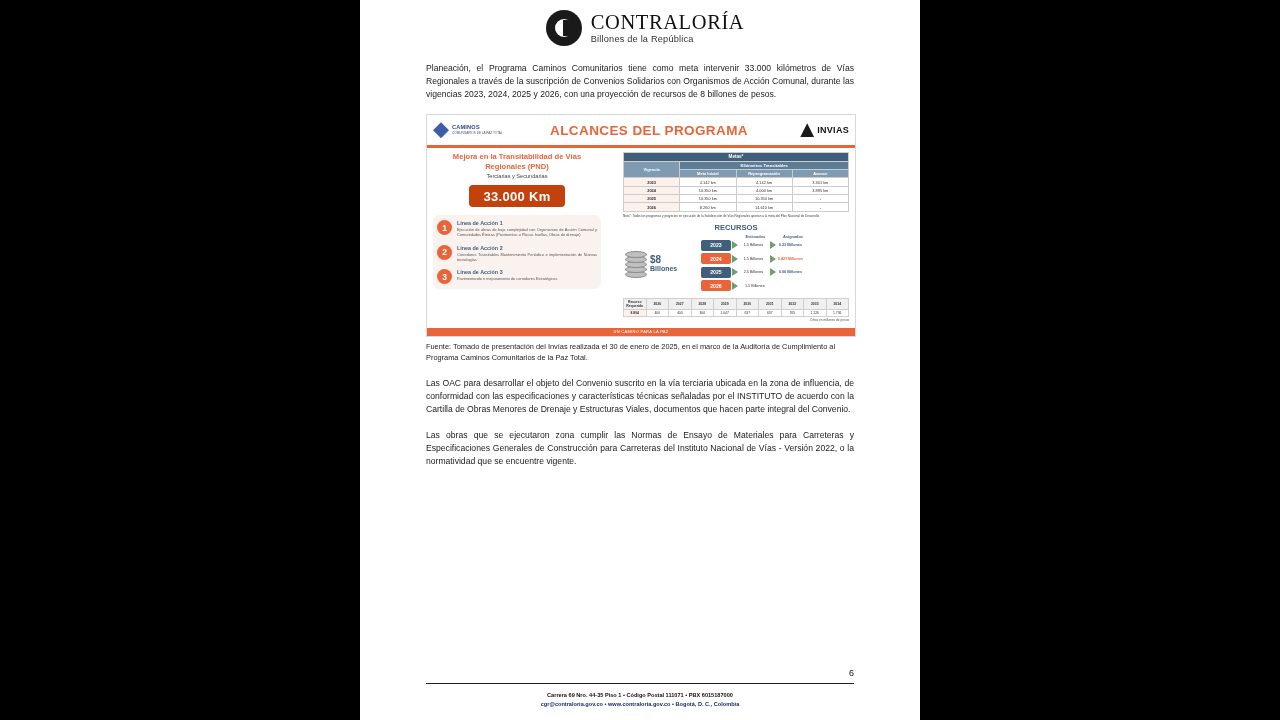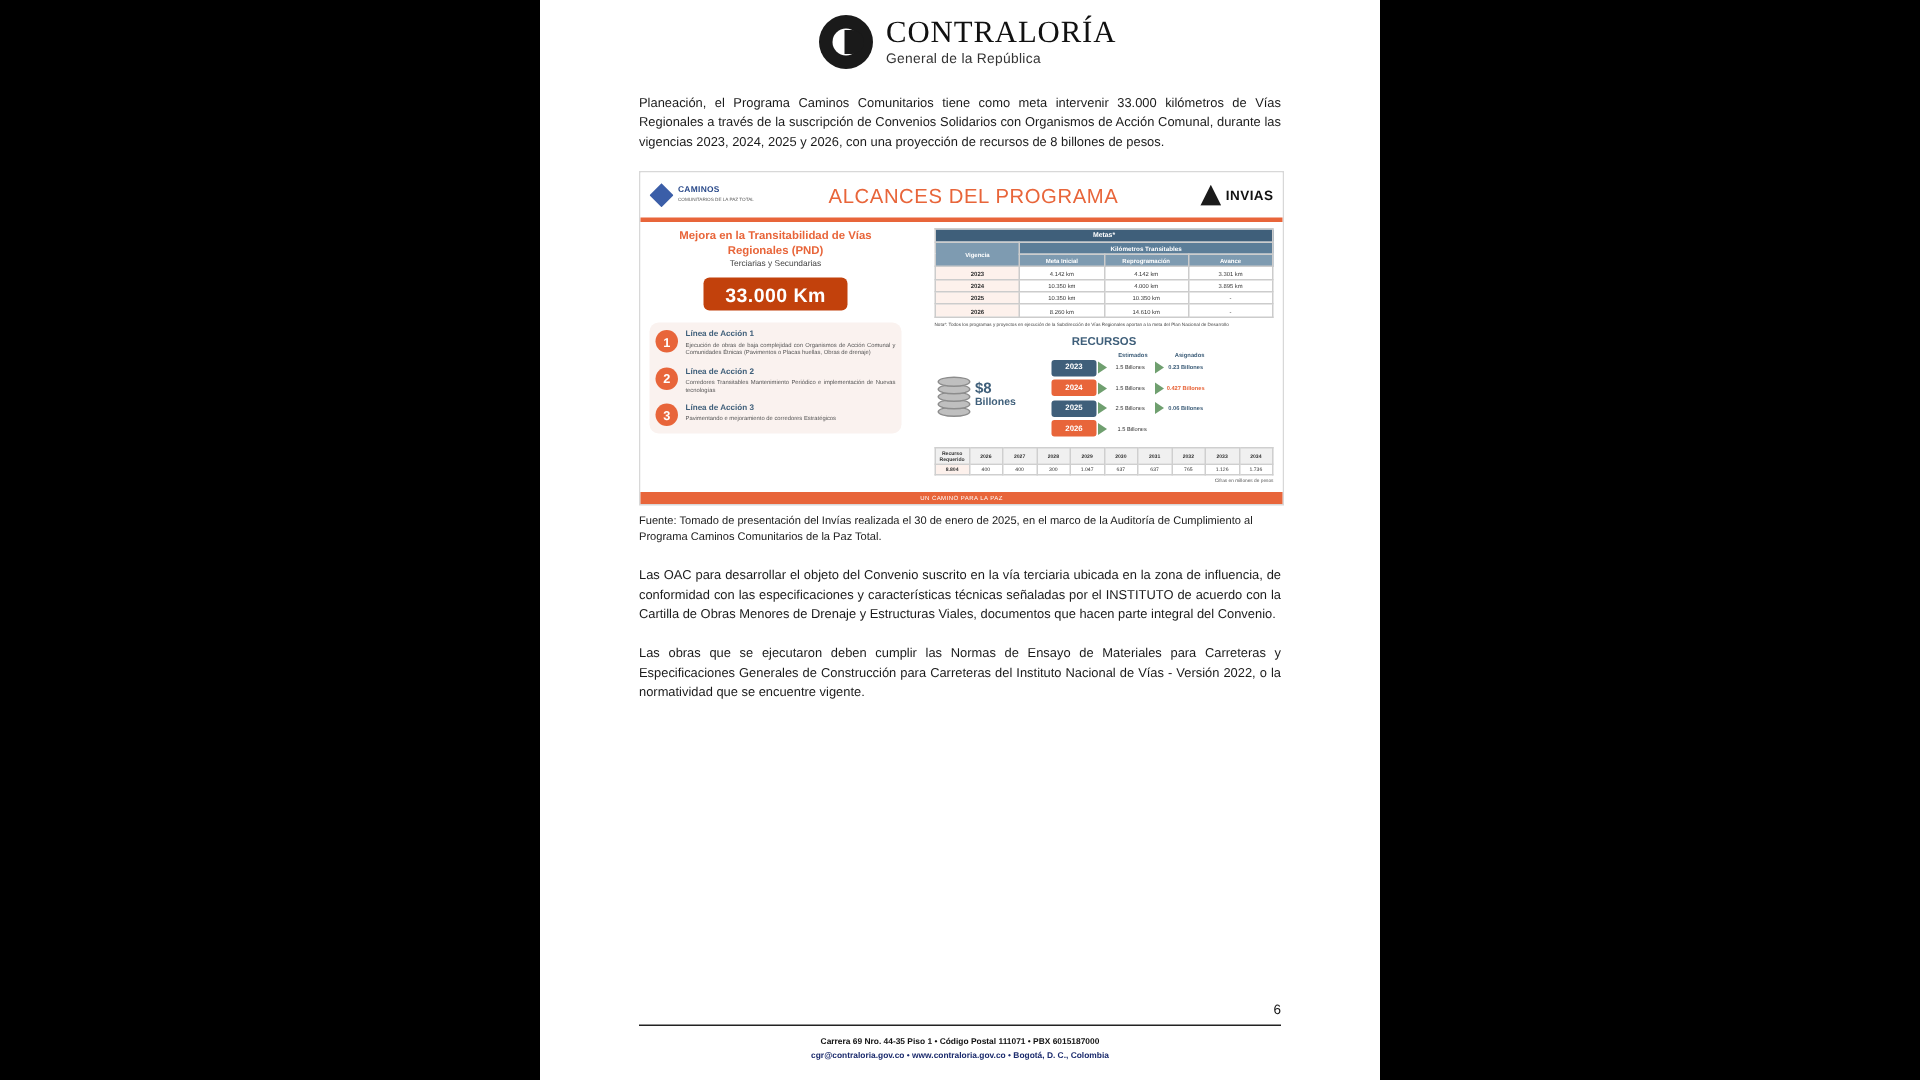--- a/index.html
+++ b/index.html
@@ -123,21 +123,21 @@
     flex: none;
   }
   .caminos-txt { line-height: 1; }
   .caminos-txt .l1 { font-size: 5.6px; font-weight: bold; color: #2a4a8a; letter-spacing: .2px;}
   .caminos-txt .l2 { font-size: 3.1px; color: #555; margin-top: 1px; }
   .fig-title {
     flex: 1;
     text-align: center;
     color: #e8653a;
     font-size: 13.5px;
-    font-weight: normal;
+    font-weight: bold;
     letter-spacing: .4px;
   }
   .fig-invias {
     display: flex; align-items: center; gap: 3px;
     width: 70px; justify-content: flex-end;
   }
   .invias-sym {
     width: 14px; height: 14px;
     background: #1b1b1b;
     clip-path: polygon(50% 0%, 100% 100%, 0% 100%);
@@ -327,21 +327,21 @@
 <body>
 
 <div class="screen">
   <div class="page">
     <div class="page-inner">
 
       <div class="doc-header">
         <div class="logo-mark"></div>
         <div class="logo-text-wrap">
           <div class="logo-title">CONTRALORÍA</div>
-          <div class="logo-sub">General de la República</div>
+          <div class="logo-sub">Billones de la República</div>
         </div>
       </div>
 
       <div class="body-col">
 
         <p class="para first">Planeación, el Programa Caminos Comunitarios tiene como meta intervenir 33.000 kilómetros de Vías Regionales a través de la suscripción de Convenios Solidarios con Organismos de Acción Comunal, durante las vigencias 2023, 2024, 2025 y 2026, con una proyección de recursos de 8 billones de pesos.</p>
 
         <div class="figure">
           <div class="fig-top">
             <div class="fig-caminos">
@@ -518,21 +518,21 @@
               <div class="cifras">Cifras en millones de pesos</div>
             </div>
           </div>
 
           <div class="fig-footer">UN CAMINO PARA LA PAZ</div>
         </div>
 
         <div class="fuente">Fuente: Tomado de presentación del Invías realizada el 30 de enero de 2025, en el marco de la Auditoría de Cumplimiento al Programa Caminos Comunitarios de la Paz Total.</div>
 
         <p class="para">Las OAC para desarrollar el objeto del Convenio suscrito en la vía terciaria ubicada en la zona de influencia, de conformidad con las especificaciones y características técnicas señaladas por el INSTITUTO de acuerdo con la Cartilla de Obras Menores de Drenaje y Estructuras Viales, documentos que hacen parte integral del Convenio.</p>
-        <p class="para">Las obras que se ejecutaron deben cumplir las Normas de Ensayo de Materiales para Carreteras y Especificaciones Generales de Construcción para Carreteras del Instituto Nacional de Vías - Versión 2022, o la normatividad que se encuentre vigente.</p>
+        <p class="para">Las obras que se ejecutaron zona cumplir las Normas de Ensayo de Materiales para Carreteras y Especificaciones Generales de Construcción para Carreteras del Instituto Nacional de Vías - Versión 2022, o la normatividad que se encuentre vigente.</p>
       </div>
 
       <div class="page-number">6</div>
       <div class="footer-rule"></div>
       <div class="footer-text">
         <div>Carrera 69 Nro. 44-35 Piso 1 • Código Postal 111071 • PBX 6015187000</div>
         <div class="l2">cgr@contraloria.gov.co • www.contraloria.gov.co • Bogotá, D. C., Colombia</div>
       </div>
 
     </div>

